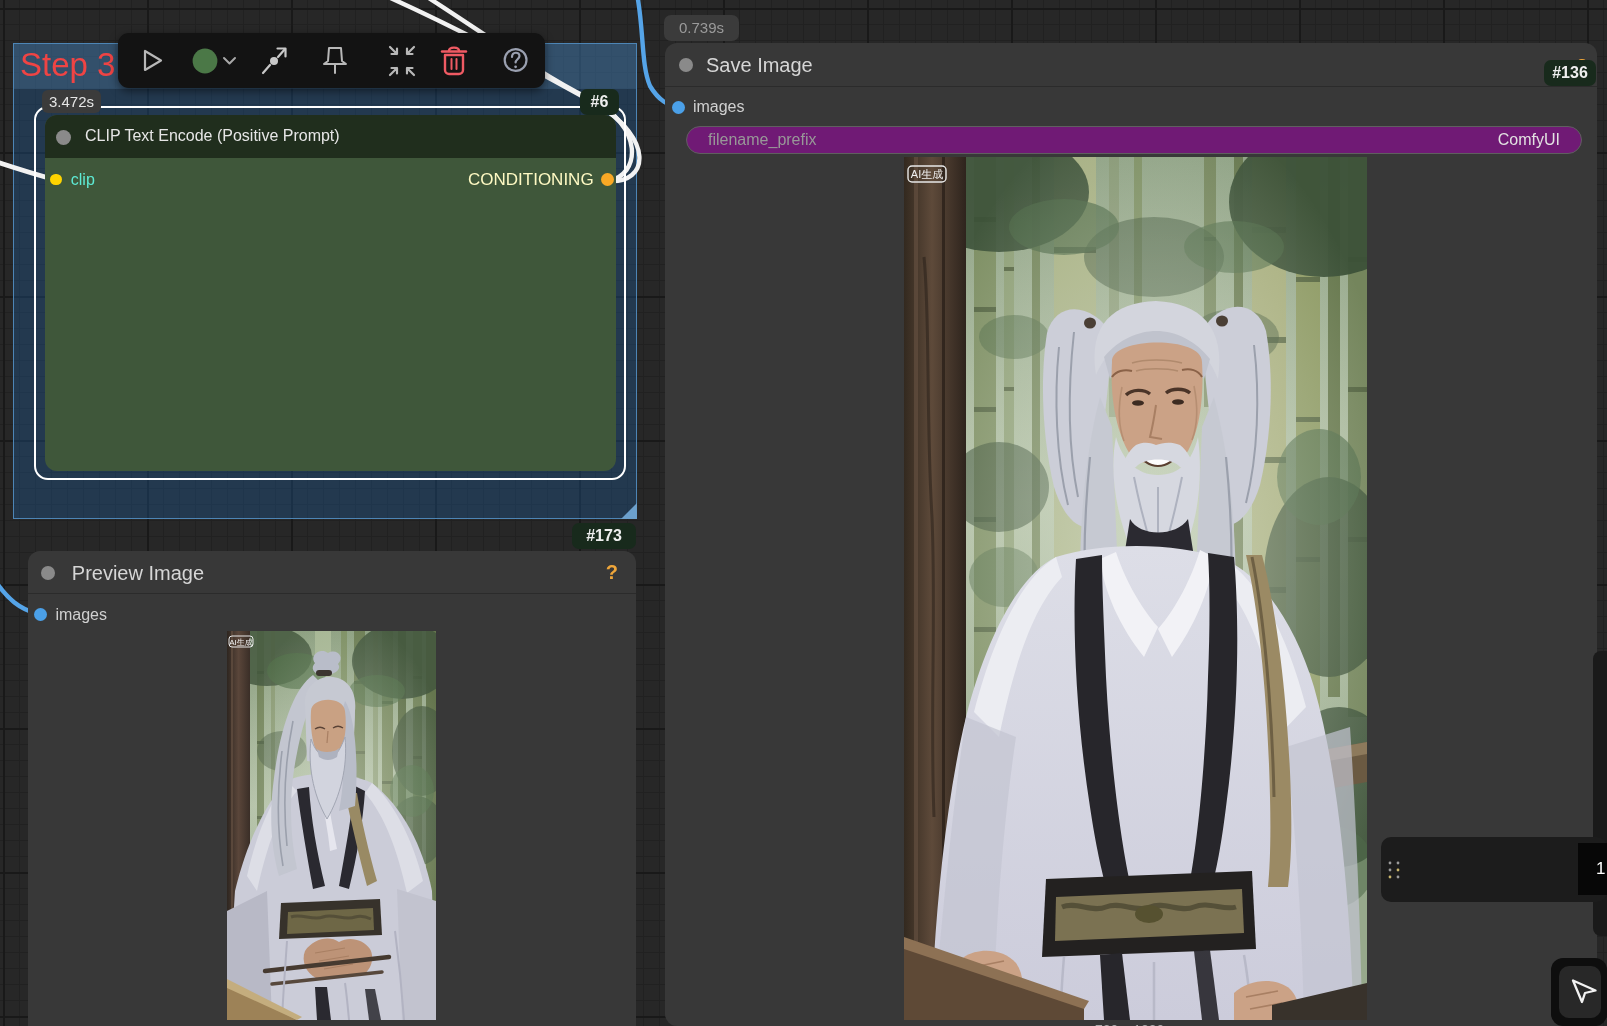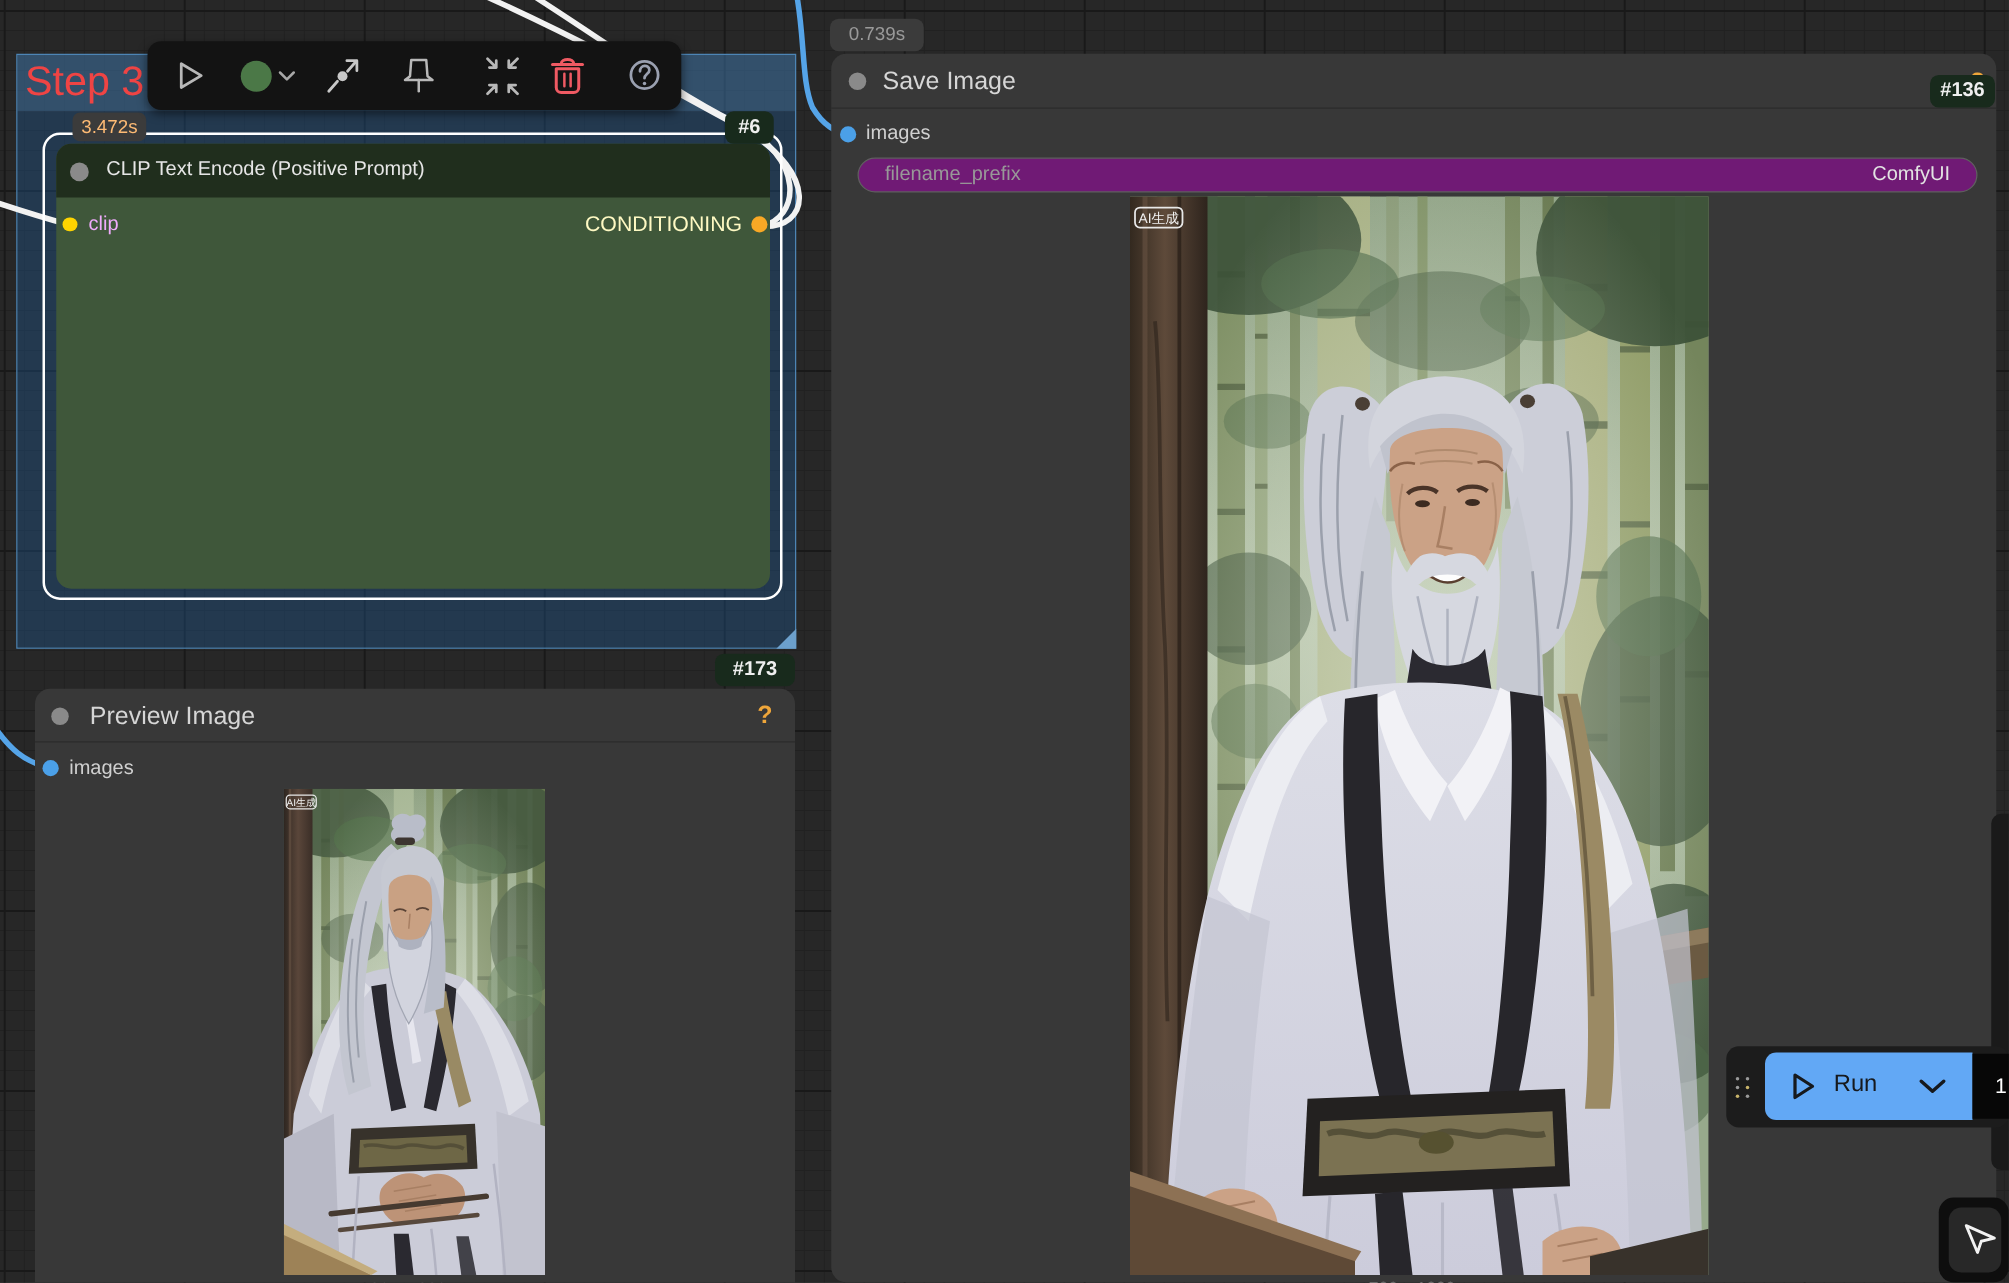--- a/index.html
+++ b/index.html
@@ -38,27 +38,27 @@
   <path d="M -6 579 C 8 600 20 609 37 613.5" stroke="#55a4e8" stroke-width="4.4"></path>
 </svg>
 
 <div class="abs" style="left:34px;top:106px;width:592px;height:374px;border:2px solid #ffffff;border-radius:14px;box-sizing:border-box;z-index:3;"></div>
 <div class="abs" style="left:45px;top:115px;width:571px;height:356px;border-radius:12px;background:#3f573a;z-index:3;">
   <div class="abs" style="left:0;top:0;width:571px;height:43px;background:#202e1d;border-radius:12px 12px 0 0;"></div>
   <div class="abs" style="left:11px;top:15px;width:15px;height:15px;border-radius:50%;background:#8a8a8a;"></div>
   <div class="abs" style="left:40px;top:12px;font-size:16px;color:#e6e6e6;">CLIP Text Encode (Positive Prompt)</div>
 
   <div class="abs" style="left:5.4px;top:58.7px;width:11.8px;height:11.8px;border-radius:50%;background:#ffd400;"></div>
-  <div class="abs" style="left:25.8px;top:56px;font-size:16px;color:#f0abfc;">clip</div>
+  <div class="abs" style="left:25.8px;top:56px;font-size:16px;color:#5eead4;">clip</div>
   <div class="abs" style="right:22.4px;top:55px;font-size:17px;color:#fef9c3;">CONDITIONING</div>
   <div class="abs" style="left:555.9px;top:58.3px;width:13.2px;height:13.2px;border-radius:50%;background:#f9a825;"></div>
 
 </div>
 
-<div class="abs" style="left:42px;top:90px;width:59px;height:23px;background:#3b3b3b;border-radius:6px;z-index:4;color:#fdba74;font-size:15px;line-height:23px;text-align:center;margin-left:16px;">3.472s</div>
+<div class="abs" style="left:42px;top:90px;width:59px;height:23px;background:#3b3b3b;border-radius:6px;z-index:4;color:#e5e5e5;font-size:15px;line-height:23px;text-align:center;">3.472s</div>
 <div class="abs" style="left:580px;top:89px;width:39px;height:26px;background:#182a1c;border-radius:7px;z-index:4;color:#efefef;font-size:16px;font-weight:bold;line-height:26px;text-align:center;">#6</div>
 
 <div class="abs" style="left:28px;top:551px;width:608px;height:520px;border-radius:12px;background:#383838;z-index:3;">
   <div class="abs" style="left:0;top:42px;width:608px;height:1px;background:#2b2b2b;"></div>
   <div class="abs" style="left:13.3px;top:14.6px;width:14px;height:14px;border-radius:50%;background:#8a8a8a;"></div>
   <div class="abs" style="left:43.8px;top:11px;font-size:20px;color:#d6d6d6;">Preview Image</div>
   <div class="abs" style="right:18px;top:10px;font-size:20px;font-weight:bold;color:#efa63a;">?</div>
   <div class="abs" style="left:5.9px;top:56.9px;width:13.4px;height:13.4px;border-radius:50%;background:#4ba0e8;"></div>
   <div class="abs" style="left:27.4px;top:55px;font-size:16px;color:#d0d0d0;">images</div>
   <div class="abs" style="left:199px;top:80px;width:209px;height:389px;overflow:hidden;">
@@ -358,29 +358,20 @@
 <div class="abs" style="left:1593px;top:651px;width:14px;height:285px;background:#1a1a1a;border-radius:8px 0 0 8px;z-index:5;"></div>
 <div class="abs" style="left:1381px;top:837px;width:226px;height:65px;background:#1c1c1c;border-radius:10px;z-index:6;">
   <svg class="abs" style="left:4px;top:22px;" width="18" height="22" viewBox="0 0 18 22">
     <circle cx="5" cy="4" r="1.4" fill="#9a9a9a"></circle>
       <circle cx="13" cy="4" r="1.4" fill="#9a9a9a"></circle>
     <circle cx="5" cy="11" r="1.4" fill="#9a9a9a"></circle>
       <circle cx="13" cy="11" r="1.4" fill="#c8b46a"></circle>
     <circle cx="5" cy="18" r="1.4" fill="#c8b46a"></circle>
       <circle cx="13" cy="18" r="1.4" fill="#9a9a9a"></circle>
   </svg>
-  <div class="abs" style="left:31px;top:5px;width:166px;height:54px;background:#62a8f5;border-radius:9px 0 0 9px;">
-    <svg class="abs" style="left:20px;top:15px;" width="22" height="24" viewBox="0 0 22 24" fill="none">
-      <path d="M 4 3 L 18 12 L 4 21 Z" stroke="#16191d" stroke-width="2.6" stroke-linejoin="round"></path>
-    </svg>
-    <div class="abs" style="left:55px;top:15px;font-size:19px;font-weight:500;color:#16191d;">Run</div>
-    <svg class="abs" style="left:122px;top:19px;" width="24" height="16" viewBox="0 0 24 16" fill="none">
-      <path d="M 3 4 L 12 12 L 21 4" stroke="#16191d" stroke-width="2.8" stroke-linecap="round" stroke-linejoin="round"></path>
-    </svg>
-  </div>
   <div class="abs" style="left:197px;top:6px;width:29px;height:52px;background:#070707;color:#fff;font-size:17px;line-height:52px;text-align:left;padding-left:18px;">1</div>
 </div>
 <div class="abs" style="left:1551px;top:958px;width:56px;height:68px;background:#0e0e0e;border-radius:12px;z-index:6;">
   <div class="abs" style="left:8px;top:8px;width:42px;height:52px;background:#282828;border-radius:10px;">
     <svg class="abs" style="left:7px;top:11px;" width="32" height="30" viewBox="0 0 32 30" fill="none">
       <path d="M 7 3.5 L 29.5 13.5 L 19 16 L 16 25 Z" stroke="#f2f2f2" stroke-width="2.3" stroke-linejoin="round"></path>
     </svg>
   </div>
 </div>
 

